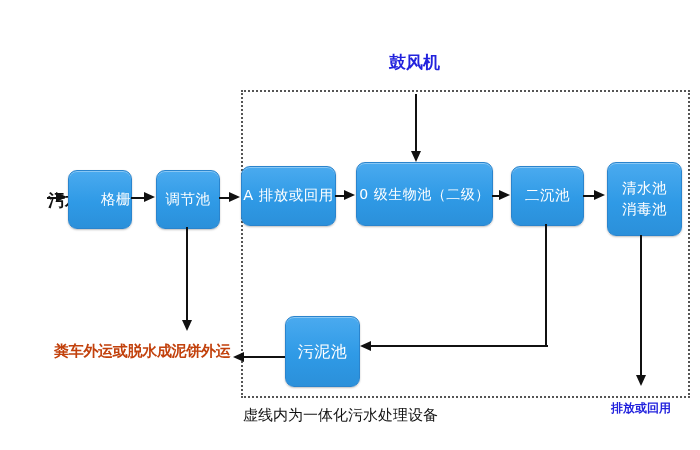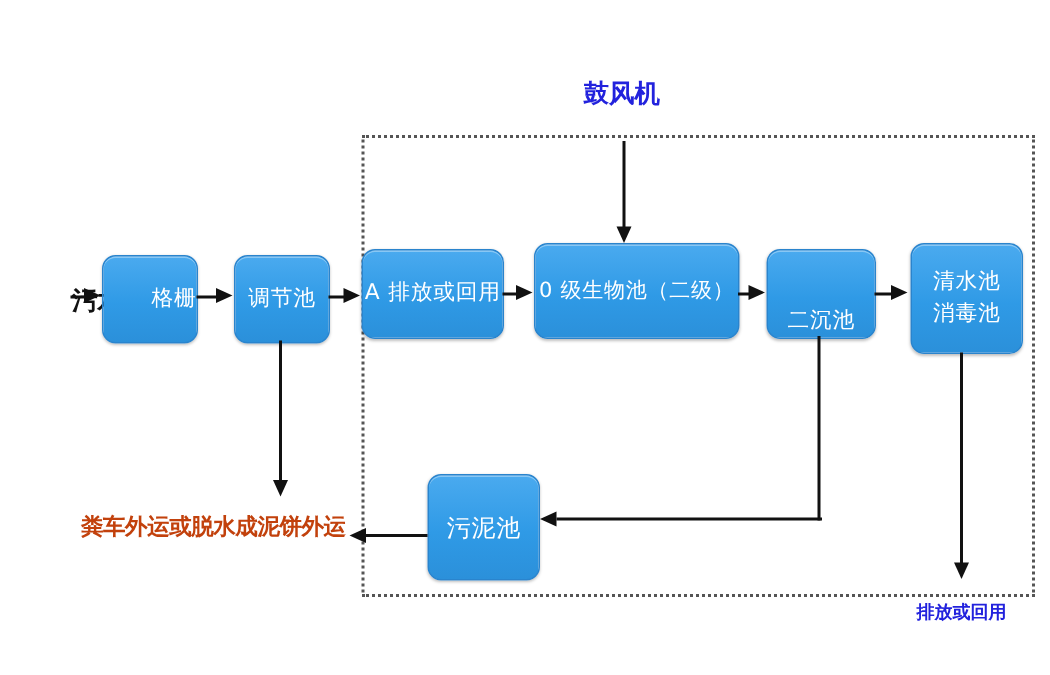--- a/index.html
+++ b/index.html
@@ -18,21 +18,21 @@
     background:linear-gradient(180deg,#4aaaef 0%,#2f9ae6 55%,#2b90da 100%);
     border:1px solid #2a84cd;border-radius:9px;
     box-shadow:inset 0 1px 0 rgba(255,255,255,.35), 0 1px 2px rgba(0,0,0,.25);
     color:#ffffff;font-size:14.5px;line-height:1.45;text-align:center;
     letter-spacing:.5px;
   }
   .node-grid{left:68px;top:170px;width:62px;height:57px;justify-content:flex-end;}
   .node-reg{left:156px;top:170px;width:62px;height:57px;}
   .node-abio{left:241px;top:166px;width:93px;height:58px;}
   .node-obio{left:356px;top:162px;width:135px;height:62px;font-size:14px;}
-  .node-sed{left:511px;top:166px;width:71px;height:58px;align-items:flex-end;}
+  .node-sed{left:511px;top:166px;width:71px;height:58px;}
   .node-clean{left:607px;top:162px;width:73px;height:72px;}
   .node-sludge{left:285px;top:316px;width:73px;height:69px;font-size:16px;}
   
   .lbl{position:absolute;white-space:nowrap;}
   .lbl-influent{left:4px;top:189px;font-size:17px;font-weight:bold;color:#111111;margin-left:44px;}
   .lbl-blower{left:389px;top:51px;font-size:17px;font-weight:bold;color:#2222dd;}
   .lbl-sludge-out{left:54px;top:342px;font-size:15px;font-weight:bold;color:#c2410c;letter-spacing:-.3px;}
   .lbl-caption{left:243px;top:406px;font-size:15px;color:#111111;}
   .lbl-discharge{left:611px;top:400px;font-size:12px;font-weight:bold;color:#2222dd;}
   
@@ -48,20 +48,21 @@
 </head>
 <body>
 
 <div class="canvas">
 
   <div class="dashed-region"></div>
 
   <div class="lbl lbl-influent">污水</div>
   <div class="lbl lbl-blower">鼓风机</div>
   <div class="lbl lbl-sludge-out">粪车外运或脱水成泥饼外运</div>
+  <div class="lbl lbl-caption">虚线内为一体化污水处理设备</div>
   <div class="lbl lbl-discharge">排放或回用</div>
 
   <div class="node node-grid">
     <span>格栅</span>
   </div>
   <div class="node node-reg">
     <span>调节池</span>
   </div>
   <div class="node node-abio">
     <span>A 排放或回用</span>

